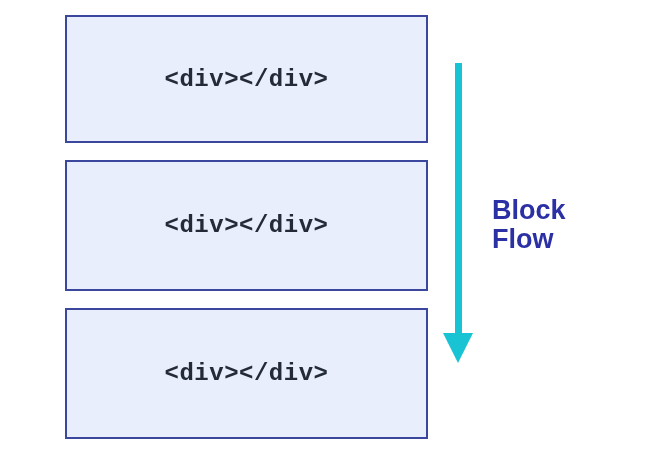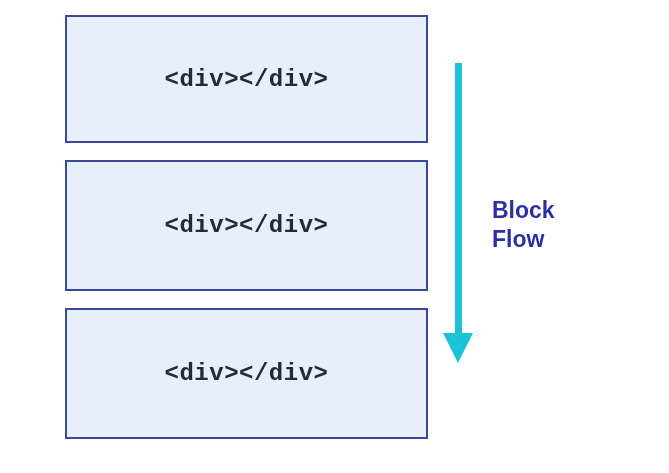--- a/index.html
+++ b/index.html
@@ -54,21 +54,21 @@
     border-left: 15px solid transparent;
     border-right: 15px solid transparent;
     border-top: 30px solid #18c3d3;
   }
   .flow-label {
     position: absolute;
     left: 492px;
     top: 196px;
     width: 80px;
     font-weight: 700;
-    font-size: 23px;
+    font-size: 27px;
     line-height: 29px;
     color: #2b30a5;
   }
 </style>
 </head>
 <body>
 
 <div class="canvas">
 
   <div class="block-box block-box-1">

